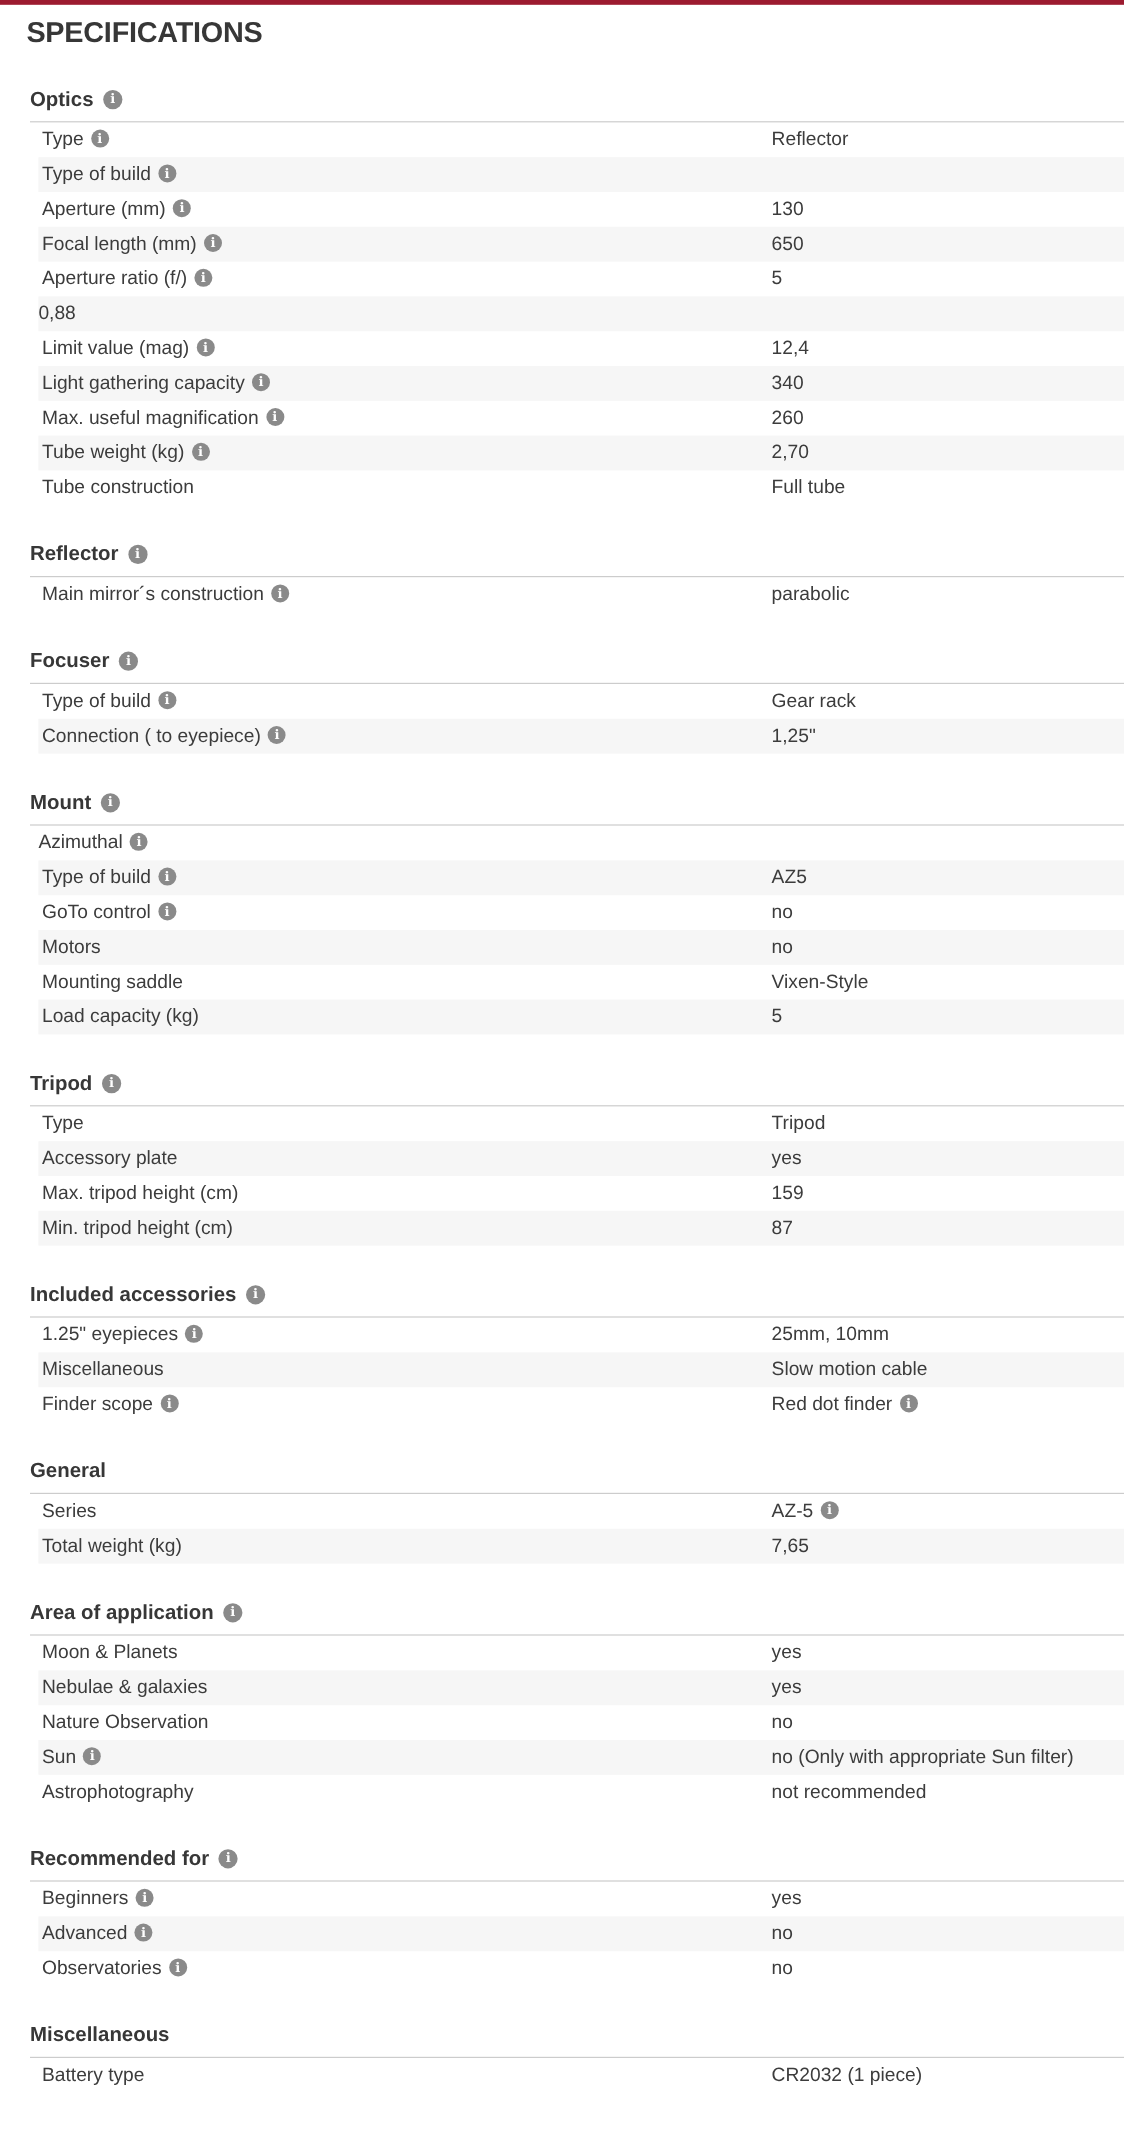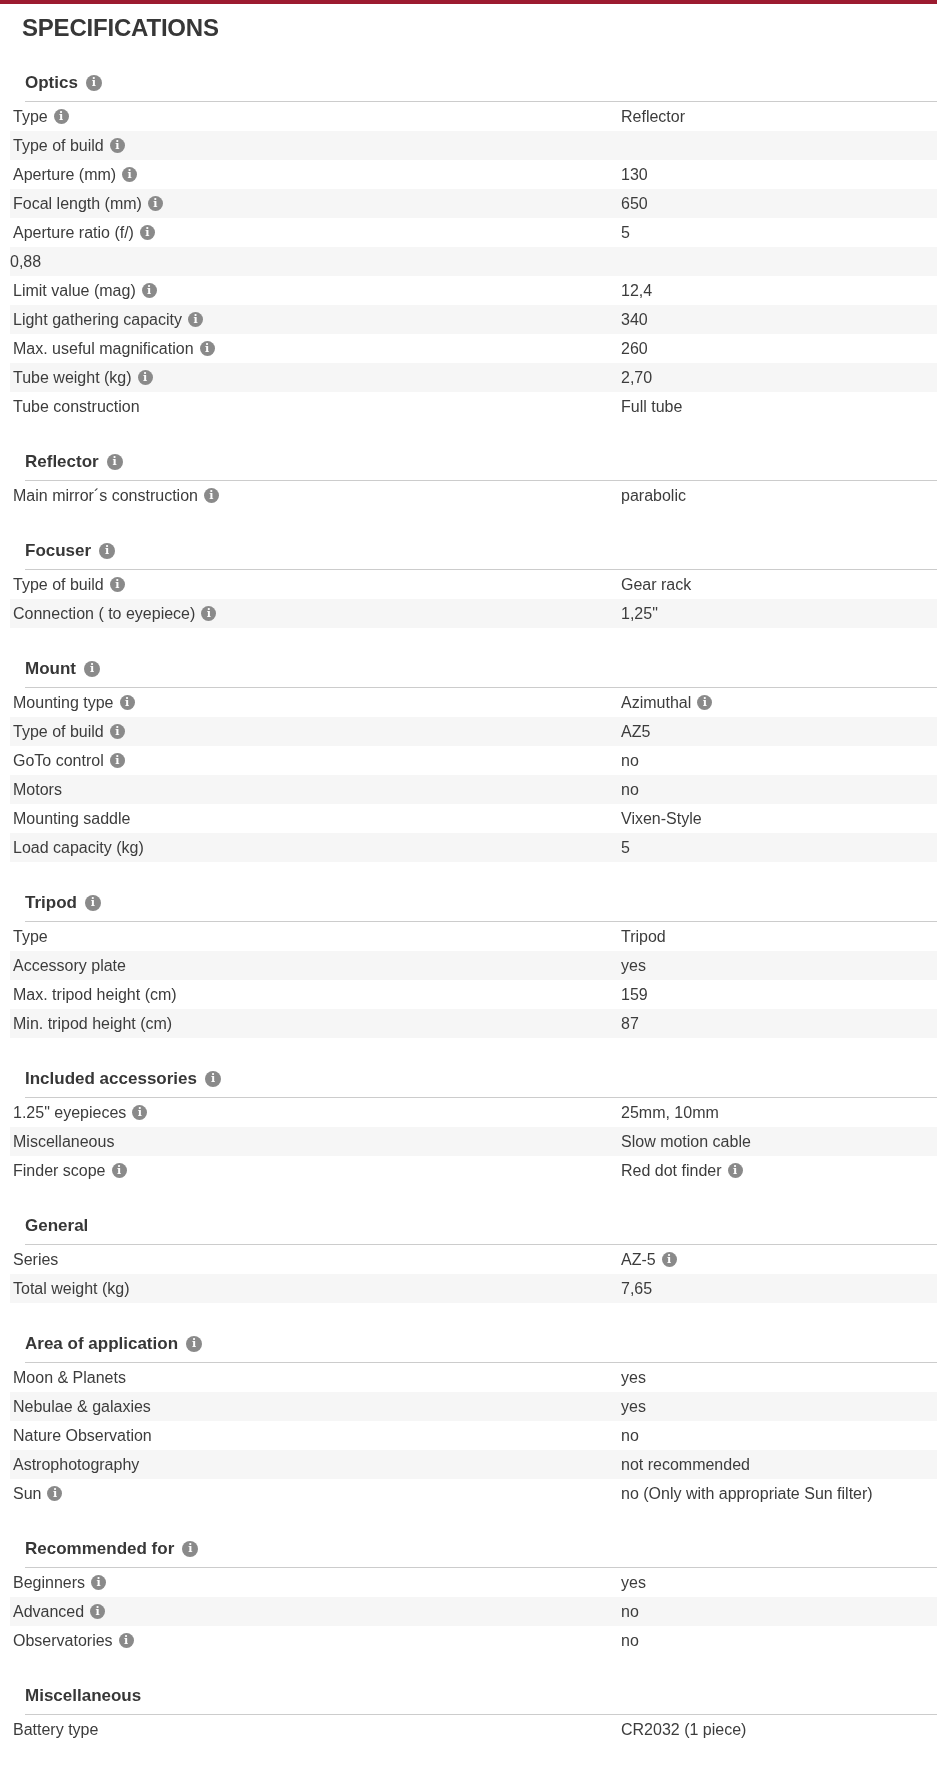--- a/index.html
+++ b/index.html
@@ -18,21 +18,21 @@
   .accent-bar{height:4px;width:100%;background:var(--accent);}
   .page-title{
     margin:10px 0 0 22px;font-size:24px;font-weight:700;color:#373737;
     letter-spacing:-0.2px;
   }
   .section{margin-top:30px;}
   .section-header{
     margin-left:25px;padding-bottom:8px;border-bottom:1px solid var(--divider);
     font-size:17px;font-weight:700;color:#373737;line-height:21px;
   }
-  .spec-table{margin-left:10px;}
+  .spec-table{margin-left:32px;}
   .spec-row{display:flex;min-height:29px;line-height:29px;font-size:16px;}
   .spec-row:nth-child(even){background:var(--stripe);}
   .spec-label{width:611px;padding-left:3px;flex:0 0 611px;}
   .spec-value{flex:1;}
   .info-icon{
     display:inline-block;width:15px;height:15px;border-radius:50%;
     background:var(--icon);color:#ffffff;
     font-family:"DejaVu Serif", serif;font-size:11px;font-weight:700;
     line-height:15px;text-align:center;vertical-align:middle;
     margin-left:6px;position:relative;top:-1px;cursor:pointer;
@@ -113,21 +113,20 @@
         <div class="spec-row">
           <div class="spec-label"><span>Connection ( to eyepiece)</span><span class="info-icon">i</span></div>
           <div class="spec-value"><span>1,25"</span></div>
         </div>
       </div>
     </div>
     <div class="section">
       <div class="section-header"><span>Mount</span><span class="info-icon">i</span></div>
       <div class="spec-table">
         <div class="spec-row">
-          <div class="spec-label"><span>Mounting type</span><span class="info-icon">i</span></div>
           <div class="spec-value"><span>Azimuthal</span><span class="info-icon">i</span></div>
         </div>
         <div class="spec-row">
           <div class="spec-label"><span>Type of build</span><span class="info-icon">i</span></div>
           <div class="spec-value"><span>AZ5</span></div>
         </div>
         <div class="spec-row">
           <div class="spec-label"><span>GoTo control</span><span class="info-icon">i</span></div>
           <div class="spec-value"><span>no</span></div>
         </div>
@@ -205,27 +204,27 @@
         </div>
         <div class="spec-row">
           <div class="spec-label"><span>Nebulae &amp; galaxies</span></div>
           <div class="spec-value"><span>yes</span></div>
         </div>
         <div class="spec-row">
           <div class="spec-label"><span>Nature Observation</span></div>
           <div class="spec-value"><span>no</span></div>
         </div>
         <div class="spec-row">
+          <div class="spec-label"><span>Sun</span><span class="info-icon">i</span></div>
+          <div class="spec-value"><span>no (Only with appropriate Sun filter)</span></div>
+        </div>
+        <div class="spec-row">
           <div class="spec-label"><span>Astrophotography</span></div>
           <div class="spec-value"><span>not recommended</span></div>
         </div>
-        <div class="spec-row">
-          <div class="spec-label"><span>Sun</span><span class="info-icon">i</span></div>
-          <div class="spec-value"><span>no (Only with appropriate Sun filter)</span></div>
-        </div>
       </div>
     </div>
     <div class="section">
       <div class="section-header"><span>Recommended for</span><span class="info-icon">i</span></div>
       <div class="spec-table">
         <div class="spec-row">
           <div class="spec-label"><span>Beginners</span><span class="info-icon">i</span></div>
           <div class="spec-value"><span>yes</span></div>
         </div>
         <div class="spec-row">

